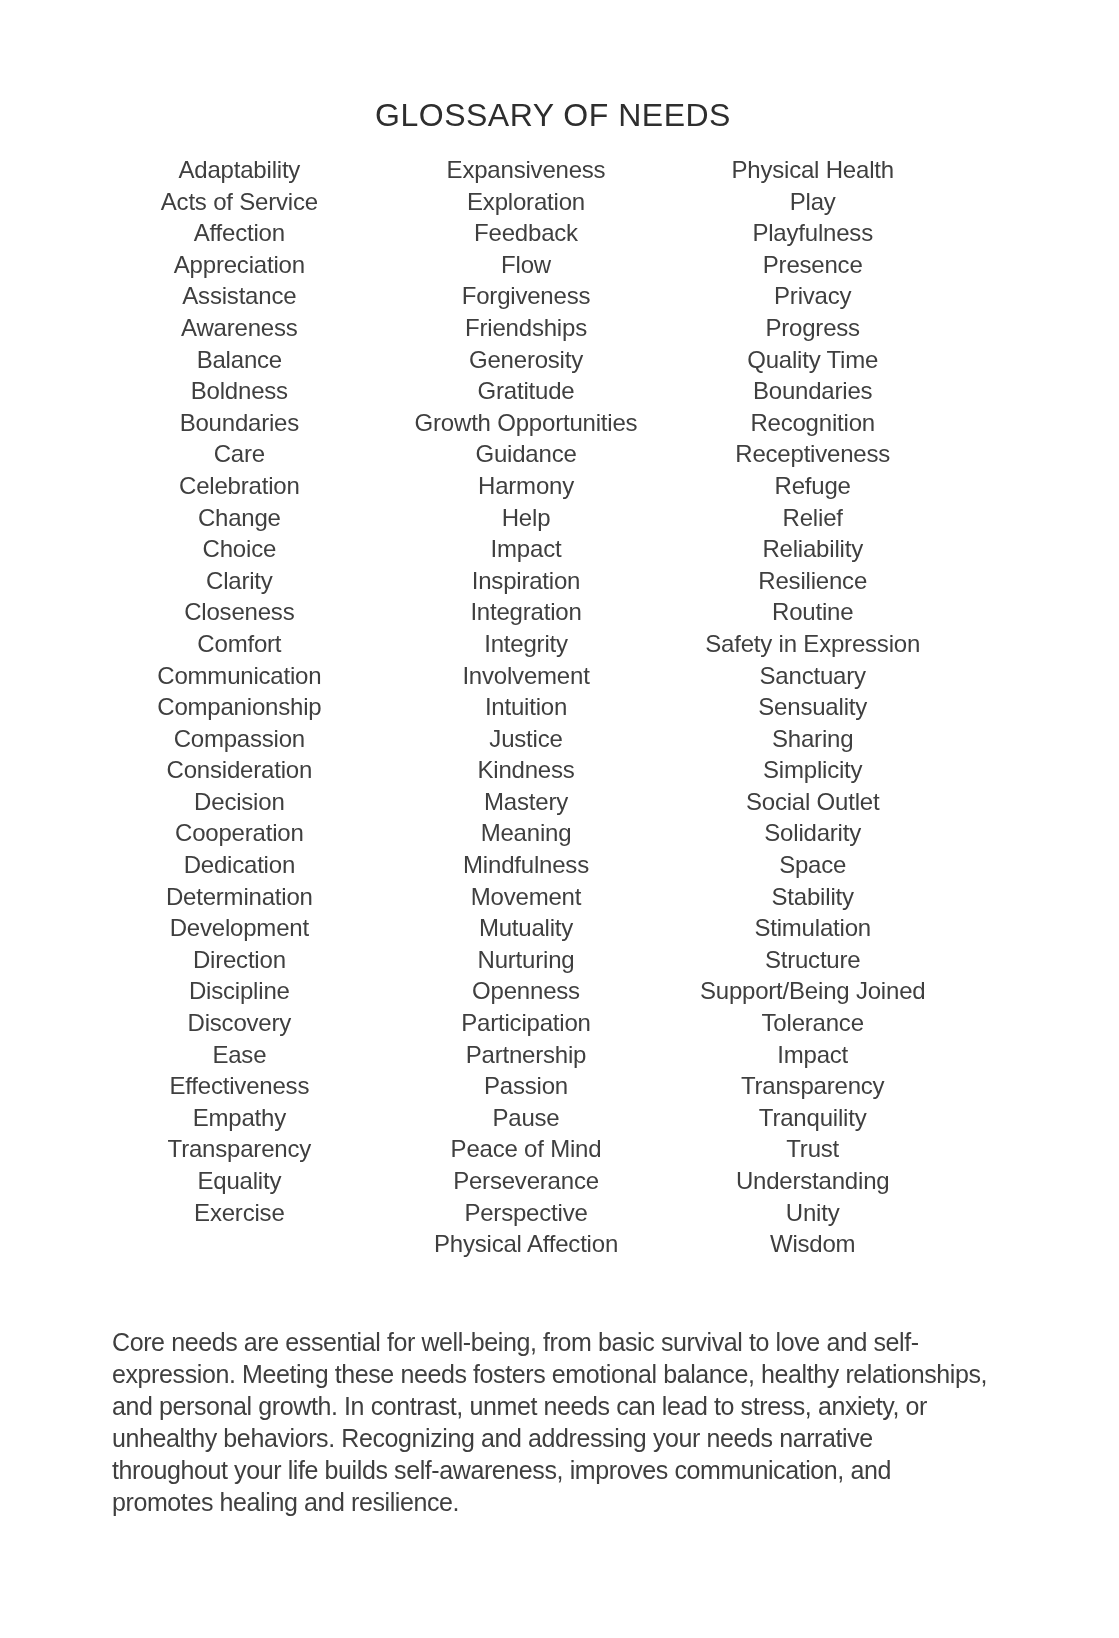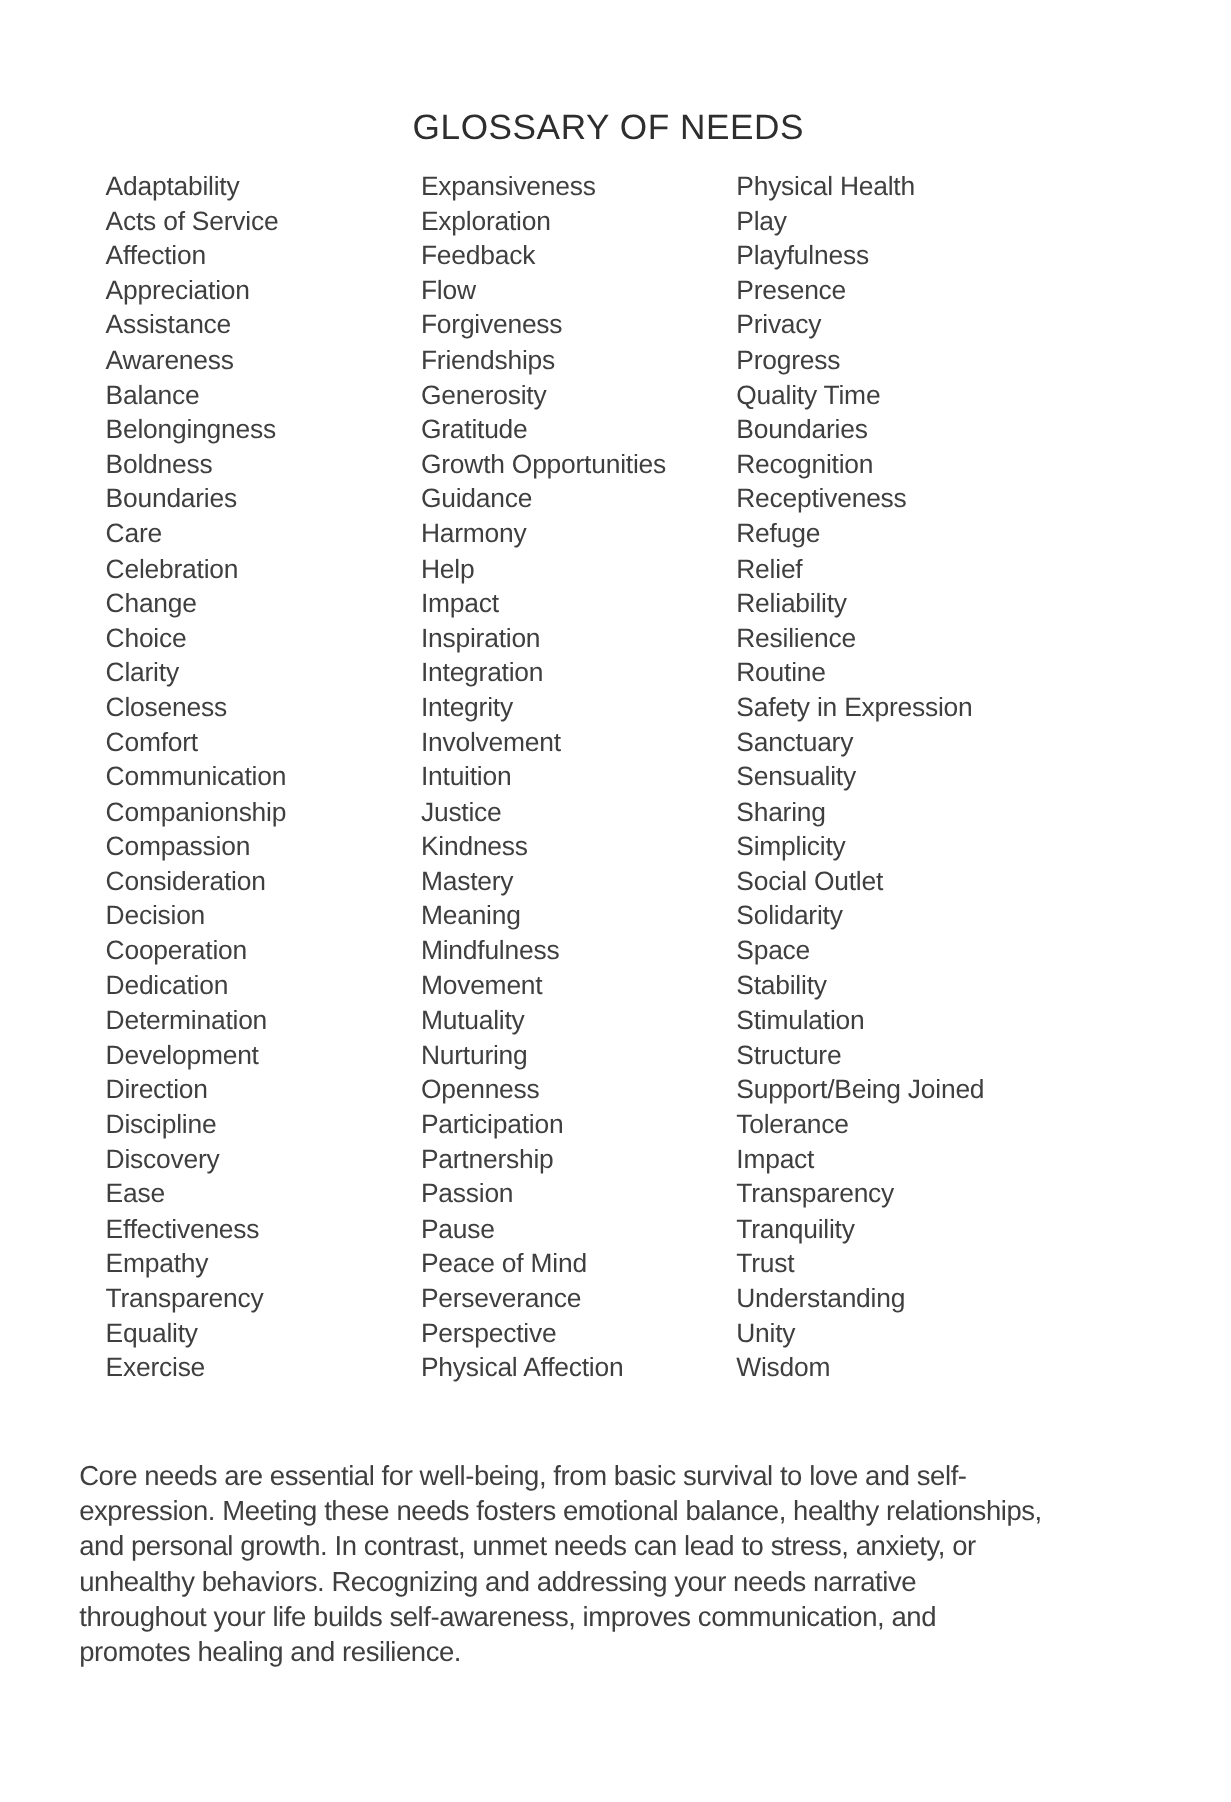--- a/index.html
+++ b/index.html
@@ -25,32 +25,33 @@
     font-weight: 300;
     letter-spacing: 0.5px;
     color: #2e2e2e;
   }
   .columns {
     display: flex;
     margin: 20px 150px 0 96px; 
   }
   .column {
     flex: 1;
+    text-align: center;
     font-size: 24px;
     line-height: 31.6px;
     font-weight: 300;
     letter-spacing: -0.2px;
     color: #3f3f3f;
     white-space: nowrap;
   }
   .need-item {
     height: 31.6px;
   }
   .summary {
-    margin: 66px 0 0 72px;
+    margin: 66px 0 0 112px;
     width: 880px;
     font-size: 25px;
     line-height: 32px;
     font-weight: 300;
     letter-spacing: -0.4px;
     color: #3f3f3f;
   }
 </style>
 </head>
 <body>
@@ -60,21 +61,20 @@
 
   <div class="columns">
     <div class="column">
         <div class="need-item">Adaptability</div>
         <div class="need-item">Acts of Service</div>
         <div class="need-item">Affection</div>
         <div class="need-item">Appreciation</div>
         <div class="need-item">Assistance</div>
         <div class="need-item">Awareness</div>
         <div class="need-item">Balance</div>
-        <div class="need-item">Belongingness</div>
         <div class="need-item">Boldness</div>
         <div class="need-item">Boundaries</div>
         <div class="need-item">Care</div>
         <div class="need-item">Celebration</div>
         <div class="need-item">Change</div>
         <div class="need-item">Choice</div>
         <div class="need-item">Clarity</div>
         <div class="need-item">Closeness</div>
         <div class="need-item">Comfort</div>
         <div class="need-item">Communication</div>

